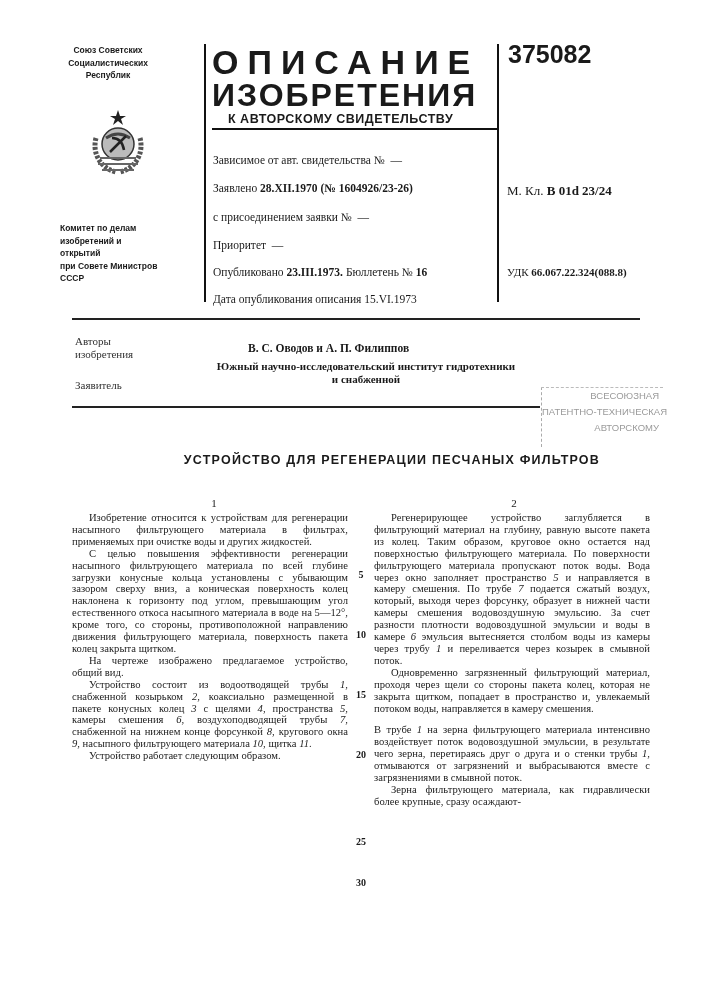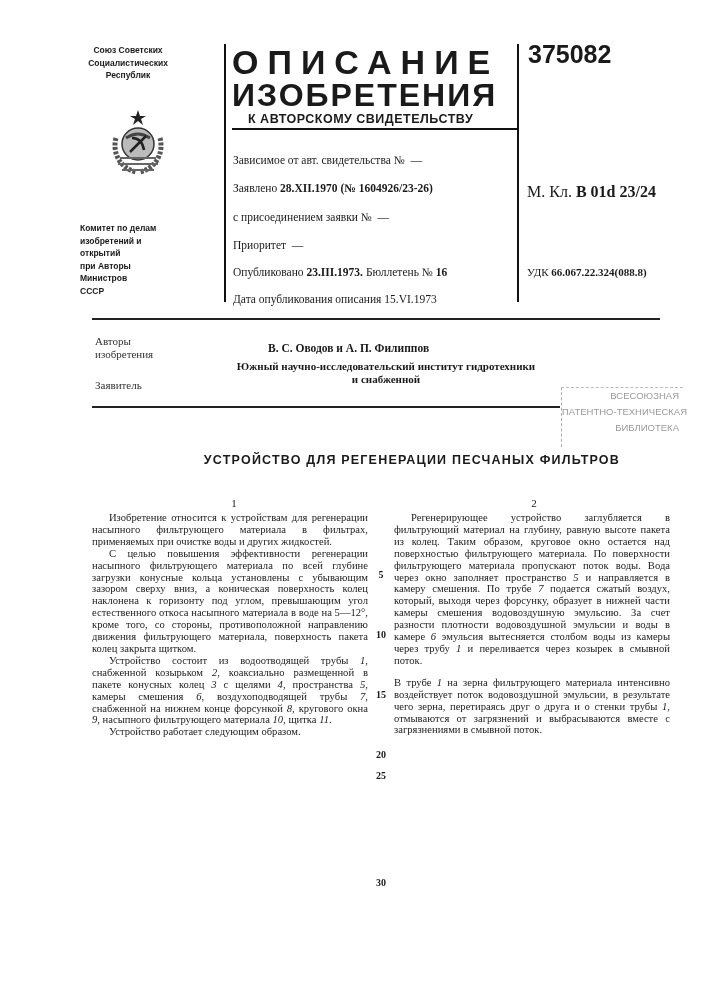--- a/index.html
+++ b/index.html
@@ -1,36 +1,36 @@
 <!DOCTYPE html>
 <html><head>
 <meta charset="utf-8">
 <style>
   html, body { margin: 0; padding: 0; background: #ffffff; }
   body { width: 707px; height: 1000px; position: relative; overflow: hidden; color: #1a1a1a; font-family: "Liberation Serif", serif; }
-  .abs { position: absolute; margin-left: 20px; }
+  .abs { position: absolute; }
 
   
   .union { left: 62px; top: 44px; width: 92px; text-align: center; font-size: 8.5px; line-height: 12.5px; font-weight: bold; font-family: "Liberation Sans", sans-serif; }
   .emblem { left: 86px; top: 108px; width: 64px; height: 72px; }
   .committee { left: 60px; top: 222px; width: 100px; text-align: left; font-size: 8.5px; line-height: 12.5px; font-weight: bold; font-family: "Liberation Sans", sans-serif; }
 
   .vline1 { left: 204px; top: 44px; width: 2px; height: 258px; background: #111; }
   .vline2 { left: 497px; top: 44px; width: 2px; height: 258px; background: #111; }
 
   .title1 { left: 212px; top: 45px; width: 285px; font-family: "Liberation Sans", sans-serif; font-weight: 900; font-size: 34px; letter-spacing: 9px; line-height: 34px; }
   .title2 { left: 212px; top: 78px; width: 285px; font-family: "Liberation Sans", sans-serif; font-weight: 900; font-size: 32px; letter-spacing: 2px; line-height: 34px; }
   .subtitle { left: 228px; top: 112px; width: 309px; font-family: "Liberation Sans", sans-serif; font-weight: bold; font-size: 12.5px; letter-spacing: 0.5px; }
   .subline { left: 212px; top: 128px; width: 285px; height: 2px; background: #111; }
 
   .meta { left: 213px; width: 285px; font-size: 11.5px; white-space: nowrap; }
   .meta b { font-weight: bold; }
 
   .patno { left: 508px; top: 40px; font-family: "Liberation Sans", sans-serif; font-weight: 900; font-size: 25px; letter-spacing: 0px; }
-  .mkl { left: 507px; top: 183px; font-size: 16px; white-space: nowrap; }
+  .mkl { left: 507px; top: 183px; font-size: 13px; white-space: nowrap; }
   .udk { left: 507px; top: 266px; font-size: 11px; white-space: nowrap; }
 
   .hr1 { left: 72px; top: 318px; width: 568px; height: 2px; background: #222; }
   .hr2 { left: 72px; top: 406px; width: 468px; height: 2px; background: #222; }
 
   .lbl { left: 75px; font-size: 11px; line-height: 13px; color: #333; }
   .authors { left: 248px; top: 342px; font-size: 11.5px; font-weight: bold; white-space: nowrap; }
   .applicant { left: 196px; top: 360px; width: 340px; text-align: center; font-size: 11px; font-weight: bold; line-height: 13px; }
 
   .stamp { left: 541px; top: 387px; width: 122px; height: 60px; border-left: 1px dashed #aaa; border-top: 1px dashed #bbb; color: #9a9a9a; font-family: "Liberation Sans", sans-serif; font-size: 9.5px; line-height: 16px; text-align: right; padding-right: 4px; box-sizing: border-box; }
@@ -64,21 +64,21 @@
     <path d="M20,30 Q32,22 44,30" stroke="#444" stroke-width="3" fill="none"></path>
     <path d="M24,44 L40,28" stroke="#222" stroke-width="2.5"></path>
     <path d="M26,30 Q36,30 38,42" stroke="#222" stroke-width="2.5" fill="none"></path>
     <path d="M14,50 L50,50 M12,56 L52,56 M16,62 L48,62" stroke="#666" stroke-width="2"></path>
   </svg>
 </div>
 
 <div class="abs committee">
   <div>Комитет по делам</div>
   <div>изобретений и открытий</div>
-  <div>при Авторы Министров</div>
+  <div>при Совете Министров</div>
   <div>СССР</div>
 </div>
 
 <div class="abs vline1"></div>
 <div class="abs vline2"></div>
 
 <div class="abs title1">ОПИСАНИЕ</div>
 <div class="abs title2">ИЗОБРЕТЕНИЯ</div>
 <div class="abs subtitle">К АВТОРСКОМУ СВИДЕТЕЛЬСТВУ</div>
 <div class="abs subline"></div>
@@ -131,38 +131,41 @@
 <div class="abs lbl" style="top:379px;">Заявитель</div>
 <div class="abs applicant">
   <div>Южный научно-исследовательский институт гидротехники</div>
   <div>и снабженной</div>
 </div>
 <div class="abs hr2"></div>
 
 <div class="abs stamp">
   <div>ВСЕСОЮЗНАЯ</div>
   <div>ПАТЕНТНО-ТЕХНИЧЕСКАЯ</div>
-  <div>БИБЛИОТЕКА</div>
+  <div>АВТОРСКОМУ</div>
 </div>
 
 <div class="abs main-title">УСТРОЙСТВО ДЛЯ РЕГЕНЕРАЦИИ ПЕСЧАНЫХ ФИЛЬТРОВ</div>
 
 <div class="abs colnum" style="left:204px; top:497px;">1</div>
 <div class="abs colnum" style="left:504px; top:497px;">2</div>
 
 <div class="abs lnum" style="left:351px; top:569px;">5</div>
 <div class="abs lnum" style="left:351px; top:629px;">10</div>
 <div class="abs lnum" style="left:351px; top:689px;">15</div>
 <div class="abs lnum" style="left:351px; top:749px;">20</div>
-<div class="abs lnum" style="left:351px; top:770px;">25</div>
+<div class="abs lnum" style="left:351px; top:836px;">25</div>
 <div class="abs lnum" style="left:351px; top:877px;">30</div>
 
 <div class="abs col" style="left:72px; top:512px; width:276px;">
   <p>Изобретение относится к устройствам для регенерации насыпного фильтрующего материала в фильтрах, применяемых при очистке воды и других жидкостей.</p>
   <p>С целью повышения эффективности регенерации насыпного фильтрующего материала по всей глубине загрузки конусные кольца установлены с убывающим зазором сверху вниз, а коническая поверхность колец наклонена к горизонту под углом, превышающим угол естественного откоса насыпного материала в воде на 5—12°, кроме того, со стороны, противоположной направлению движения фильтрующего материала, поверхность пакета колец закрыта щитком.</p>
+  <p>На чертеже изображено предлагаемое устройство, общий вид.</p>
   <p><span>Устройство состоит из водоотводящей трубы </span><i>1</i><span>, снабженной козырьком </span><i>2</i><span>, коаксиально размещенной в пакете конусных колец </span><i>3</i><span> с щелями </span><i>4</i><span>, пространства </span><i>5</i><span>, камеры смешения </span><i>6</i><span>, воздухоподводящей трубы </span><i>7</i><span>, снабженной на нижнем конце форсункой </span><i>8</i><span>, кругового окна </span><i>9</i><span>, насыпного фильтрующего материала </span><i>10</i><span>, щитка </span><i>11</i><span>.</span></p>
   <p>Устройство работает следующим образом.</p>
 </div>
 
 <div class="abs col" style="left:374px; top:512px; width:276px;">
   <p><span>Регенерирующее устройство заглубляется в фильтрующий материал на глубину, равную высоте пакета из колец. Таким образом, круговое окно остается над поверхностью фильтрующего материала. По поверхности фильтрующего материала пропускают поток воды. Вода через окно заполняет пространство </span><i>5</i><span> и направляется в камеру смешения. По трубе </span><i>7</i><span> подается сжатый воздух, который, выходя через форсунку, образует в нижней части камеры смешения водовоздушную эмульсию. За счет разности плотности водовоздушной эмульсии и воды в камере </span><i>6</i><span> эмульсия вытесняется столбом воды из камеры через трубу </span><i>1</i><span> и переливается через козырек в смывной поток.</span></p>
+  <p>Одновременно загрязненный фильтрующий материал, проходя через щели со стороны пакета колец, которая не закрыта щитком, попадает в пространство и, увлекаемый потоком воды, направляется в камеру смешения.</p>
   <p class="noind gap"><span>В трубе </span><i>1</i><span> на зерна фильтрующего материала интенсивно воздействует поток водовоздушной эмульсии, в результате чего зерна, перетираясь друг о друга и о стенки трубы </span><i>1</i><span>, отмываются от загрязнений и выбрасываются вместе с загрязнениями в смывной поток.</span></p>
+  <p>Зерна фильтрующего материала, как гидравлически более крупные, сразу осаждают-</p>
 </div>
 
 </body></html>

